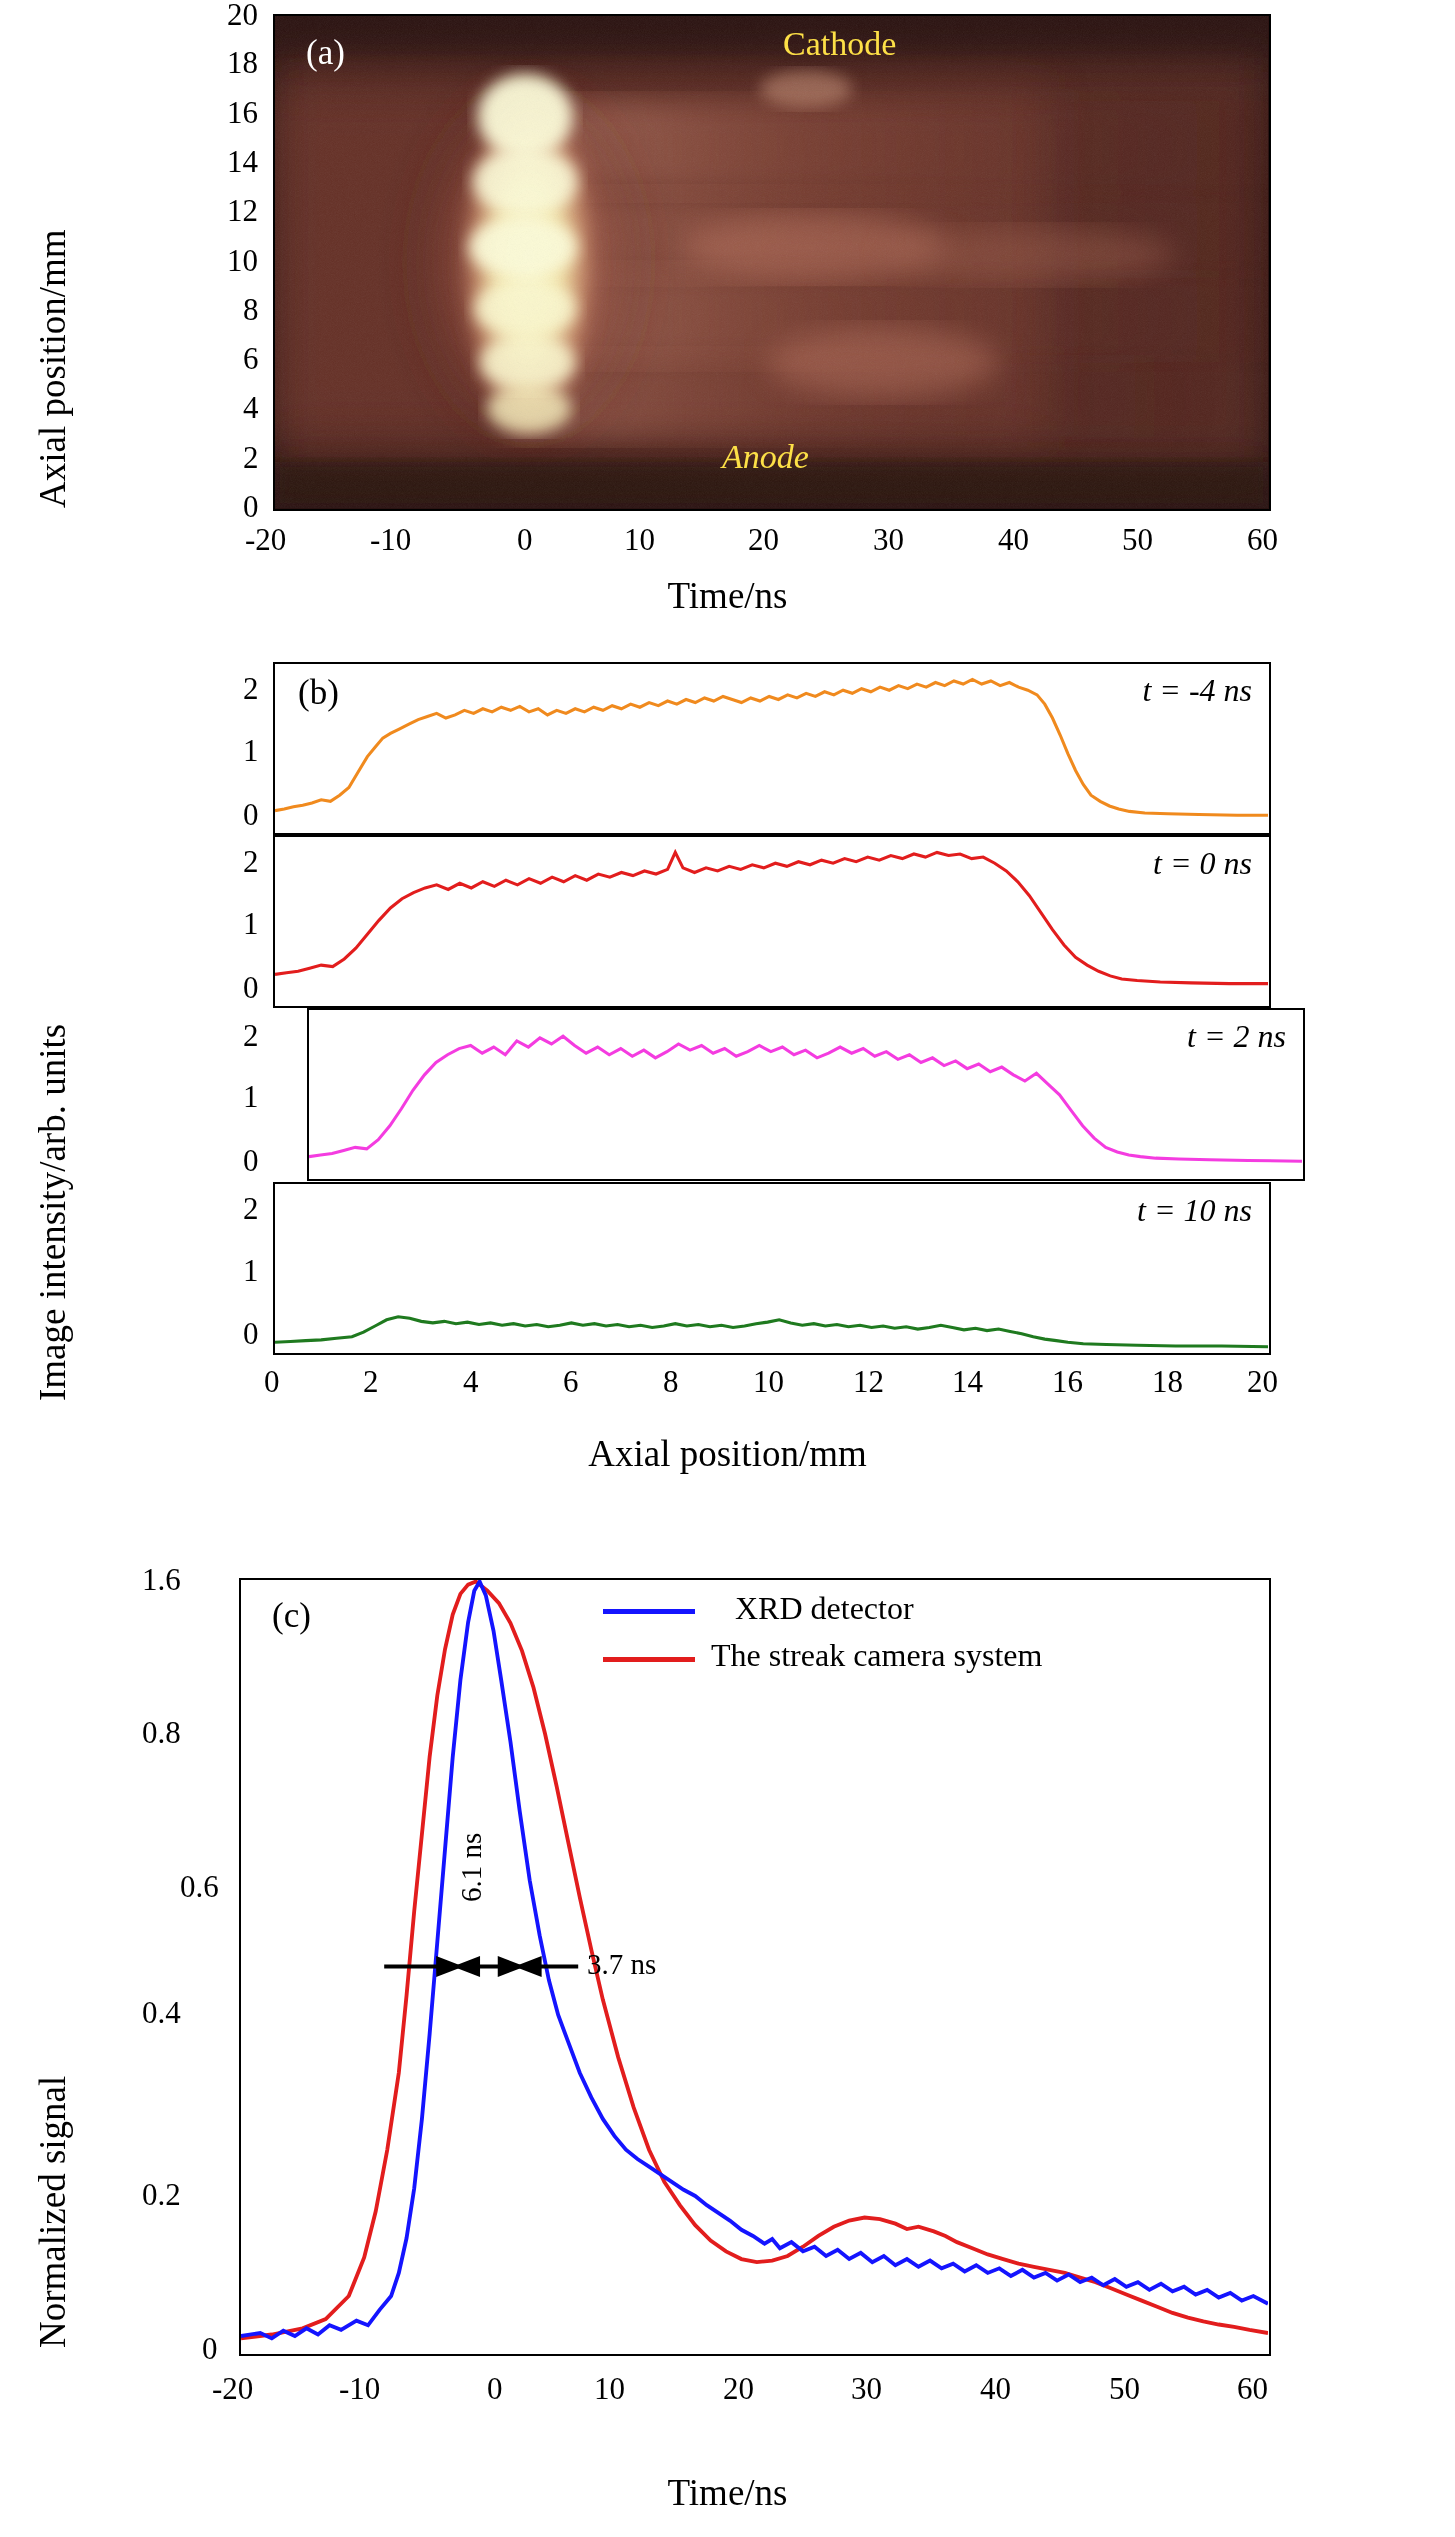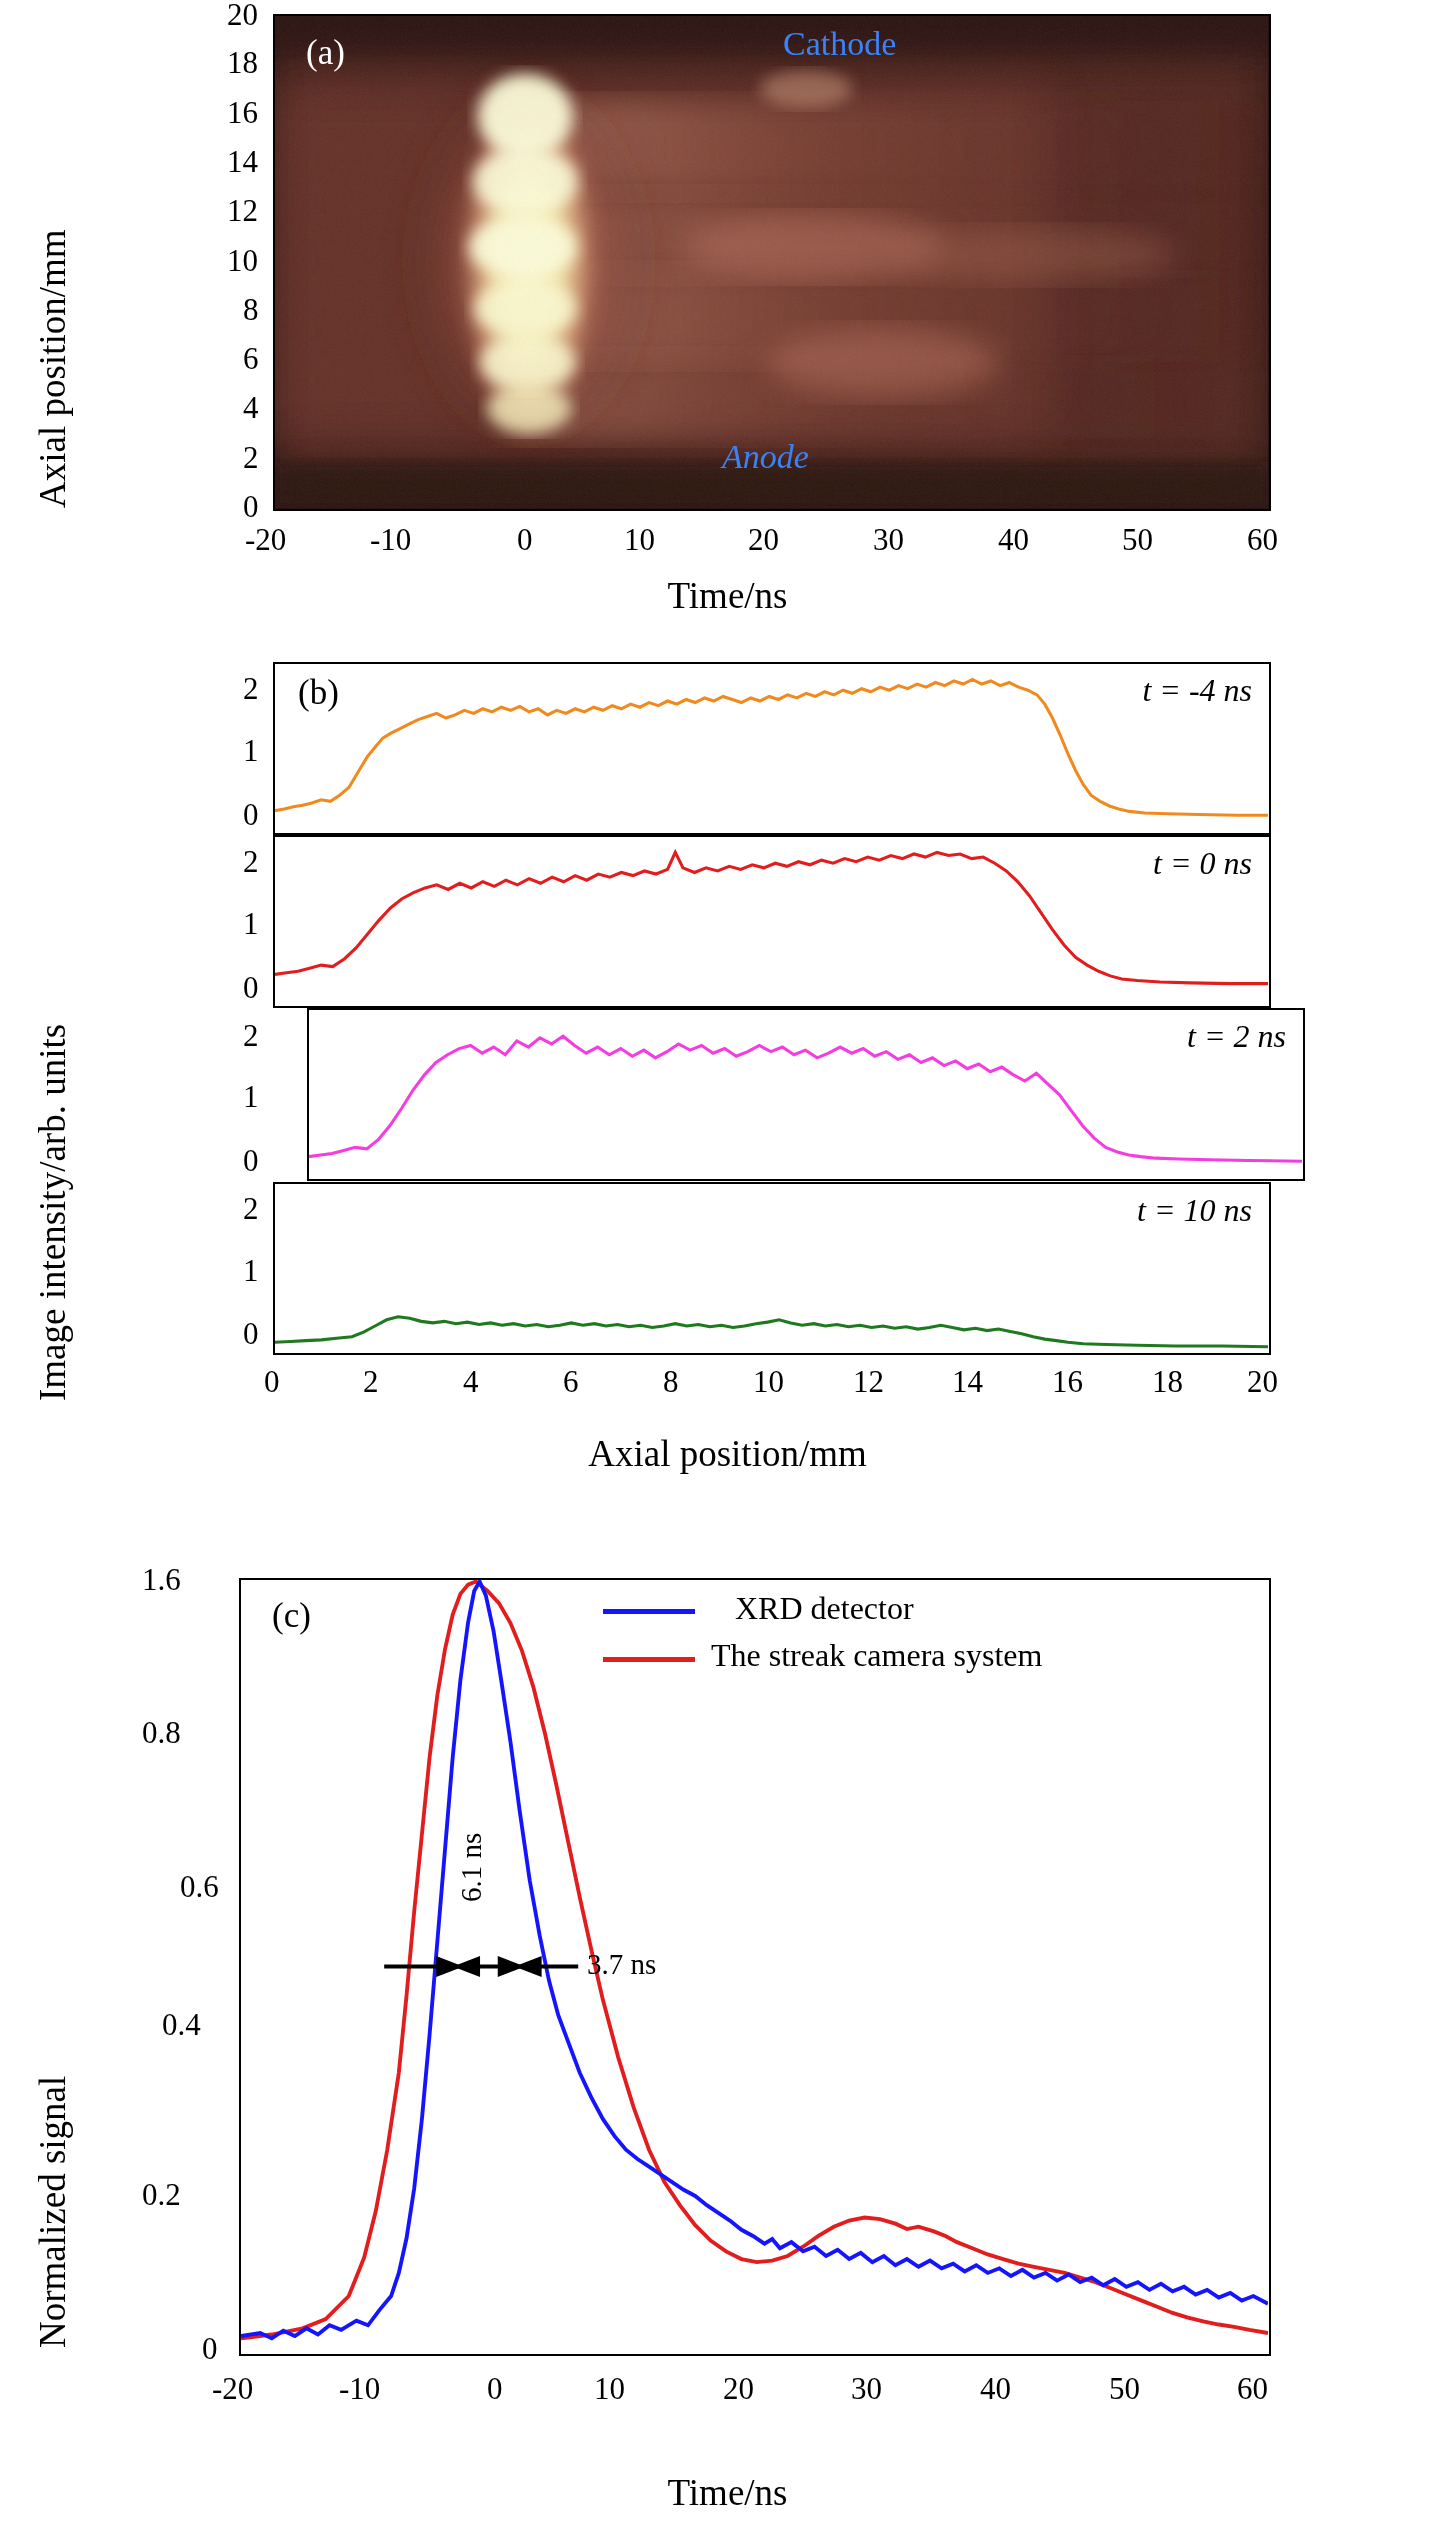--- a/index.html
+++ b/index.html
@@ -7,21 +7,21 @@
   .fig{position:absolute;}
   .tick{position:absolute;font-size:31px;font-family:"Liberation Serif",serif;}
   .panel-letter{font-size:35px;font-family:"Liberation Serif",serif;}
 
   
   #panelA{left:0;top:0;width:1455px;height:539px;}
   #a-plot{position:absolute;left:273px;top:14px;width:998px;height:497px;border:2.3px solid #000;box-sizing:border-box;overflow:hidden;background:#2b1312;}
   #a-img{position:absolute;inset:0;}
   #a-xlabel{position:absolute;left:0;top:574px;width:1455px;text-align:center;font-size:37px;}
   #a-ylabel{position:absolute;left:31px;top:508px;transform:rotate(-90deg);transform-origin:left top;font-size:37px;}
-  .a-text{position:absolute;color:#3b82f6;font-size:34px;font-family:"Liberation Serif",serif;}
+  .a-text{position:absolute;color:#fde047;font-size:34px;font-family:"Liberation Serif",serif;}
 
   
   #panelB{left:0;top:662px;width:1455px;height:816px;}
   .b-sub{position:absolute;left:273px;width:998px;border:2.3px solid #000;box-sizing:border-box;background:#fff;overflow:hidden;}
   .b-label{position:absolute;right:17px;top:7.7px;font-size:32px;font-style:italic;font-family:"Liberation Serif",serif;}
   #b-xlabel{position:absolute;left:0;top:770px;width:1455px;text-align:center;font-size:37px;}
   #b-ylabel{position:absolute;left:31px;top:739px;transform:rotate(-90deg);transform-origin:left top;font-size:37px;}
 
   
   #panelC{left:0;top:1563px;width:1455px;height:975px;}
@@ -234,21 +234,21 @@
 
     
     <span class="annot" style="left:214px;top:322px;transform:rotate(-90deg);transform-origin:left top;">6.1 ns</span>
     <span class="annot" style="left:346px;top:368px;">3.7 ns</span>
   </div>
 
   <div>
     <span class="tick" style="left:142px;top:-1.5px;">1.6</span>
     <span class="tick" style="left:142px;top:152px;">0.8</span>
     <span class="tick" style="left:142px;top:306px;margin-left:38px;">0.6</span>
-    <span class="tick" style="left:142px;top:444px;margin-left:20px;">0.4</span>
+    <span class="tick" style="left:142px;top:432px;">0.4</span>
     <span class="tick" style="left:142px;top:614px;">0.2</span>
     <span class="tick" style="left:202px;top:768px;">0</span>
   </div>
 
   <div>
     <span class="tick" style="left:212px;top:808px;">-20</span>
     <span class="tick" style="left:339px;top:808px;">-10</span>
     <span class="tick" style="left:487px;top:808px;">0</span>
     <span class="tick" style="left:594px;top:808px;">10</span>
     <span class="tick" style="left:723px;top:808px;">20</span>

